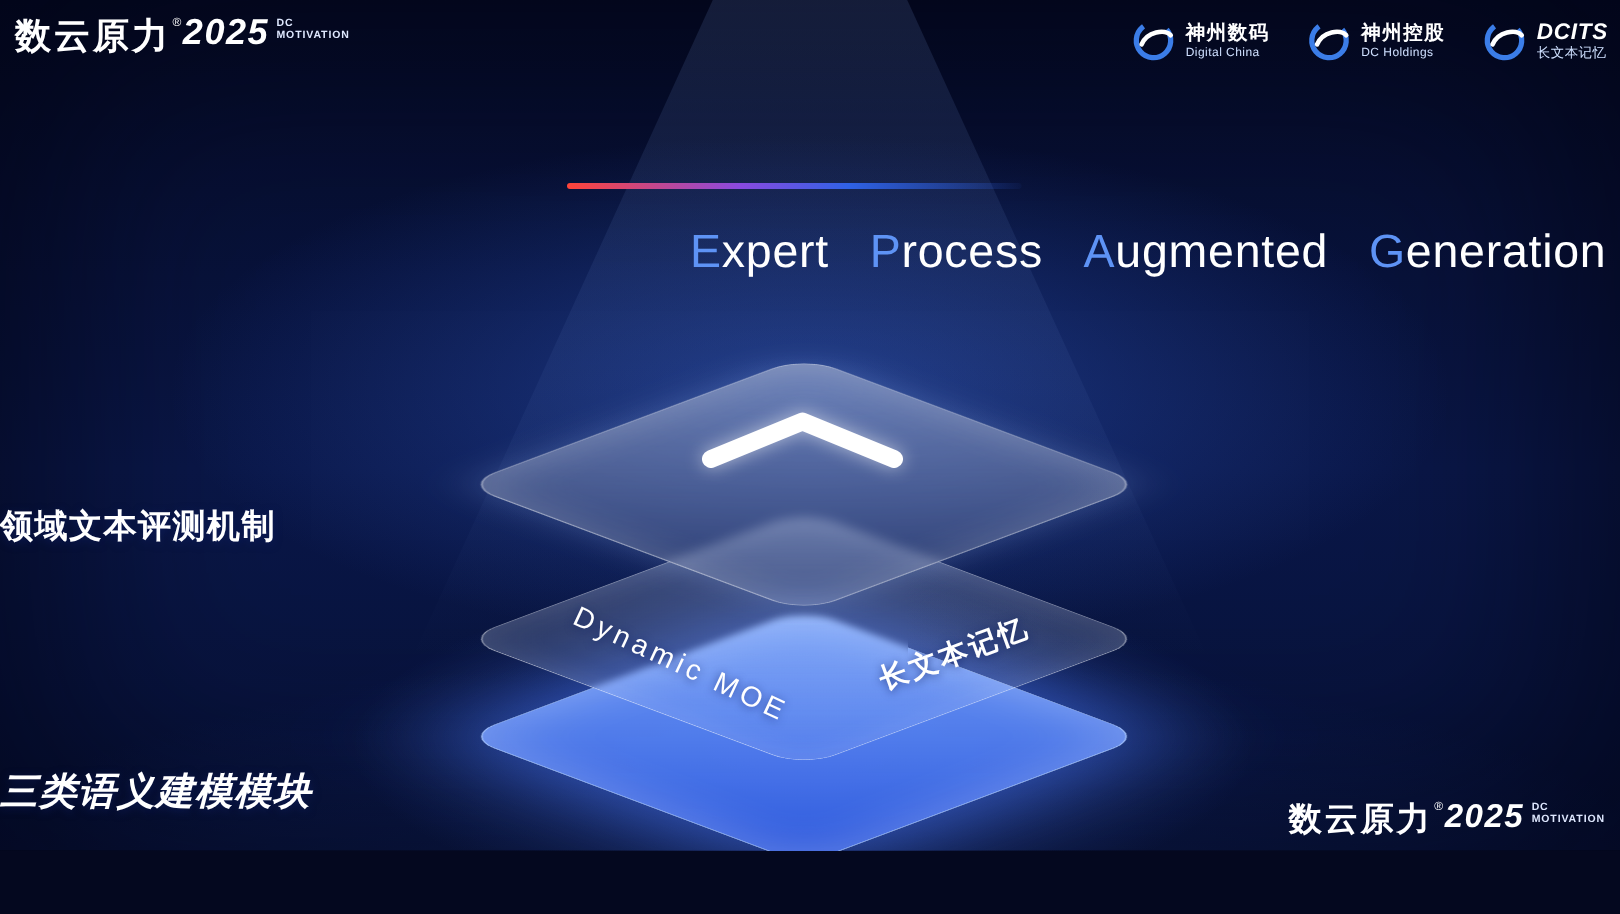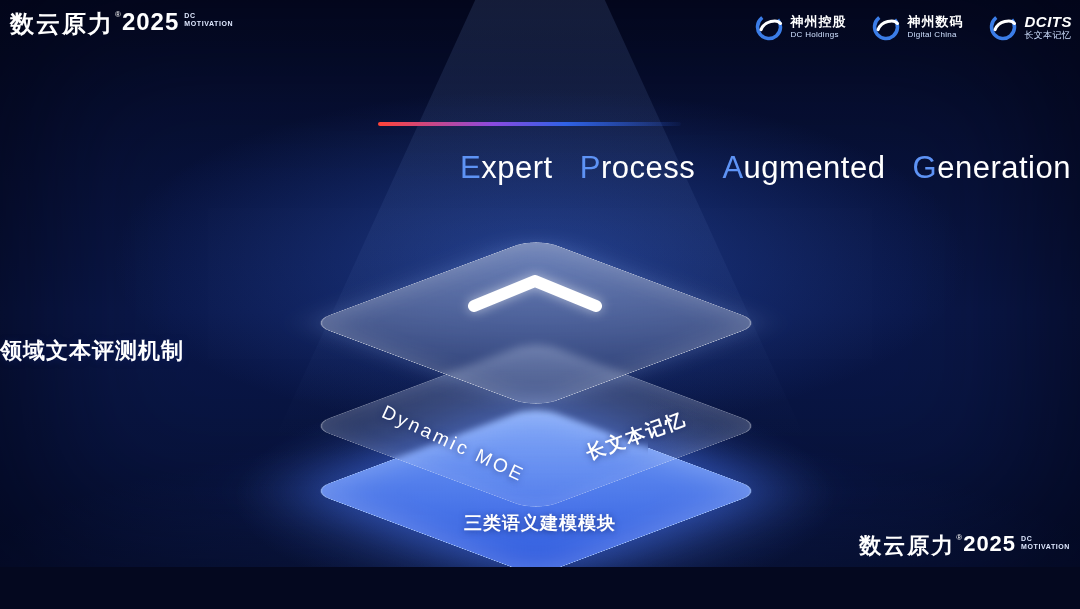--- a/index.html
+++ b/index.html
@@ -21,21 +21,21 @@
     background:linear-gradient(180deg,rgba(140,180,255,0.13),rgba(140,180,255,0) 78%);
     clip-path:polygon(44% 0,56% 0,80% 100%,20% 100%);
   }
 
   
   .brand{position:absolute;display:flex;align-items:flex-start;color:#fff;white-space:nowrap;}
   .brand-top{left:10px;top:8px;}
   .brand-bottom{right:10px;bottom:6px;}
   .brand-name{font-size:24px;font-weight:bold;letter-spacing:2px;}
   .brand-reg{font-size:8px;margin:2px 1px 0 1px;}
-  .brand-year{font-size:24px;font-weight:bold;letter-spacing:1px;}
+  .brand-year{font-size:24px;font-weight:bold;font-style:italic;letter-spacing:1px;}
   .brand-tag{margin-left:5px;margin-top:4px;font-size:7px;line-height:8px;font-weight:bold;letter-spacing:0.6px;color:#dfe8ff;}
   .brand-bottom .brand-name,.brand-bottom .brand-year{font-size:22px;}
 
   
   .live-label{position:absolute;left:8px;top:58px;font-size:20px;font-weight:bold;color:#ffffff;letter-spacing:1px;}
   .slide-title{position:absolute;left:50%;top:56px;transform:translateX(-50%);
     font-size:28px;font-weight:bold;color:#f6c63c;letter-spacing:1px;white-space:nowrap;}
   .divider{position:absolute;left:378px;top:122px;width:303px;height:4px;border-radius:2px;
     background:linear-gradient(90deg,#ff4438 0%,#8a4ae0 38%,#2f62e6 62%,rgba(47,98,230,0.05) 100%);}
 
@@ -78,21 +78,21 @@
   .chevron{position:absolute;left:460px;top:270px;z-index:4;
     filter:drop-shadow(0 0 6px rgba(255,255,255,0.55));}
 
   .layer-label{position:absolute;color:#fff;z-index:5;white-space:nowrap;
     text-shadow:0 1px 6px rgba(15,30,100,0.65);}
   .label-top{left:0;right:0;top:336px;text-align:left;font-size:22px;font-weight:bold;letter-spacing:1px;}
   .label-mid-left{left:383px;top:400px;font-size:19px;font-weight:500;letter-spacing:3px;
     transform:rotate(25deg);transform-origin:left center;}
   .label-mid-right{left:587px;top:441px;font-size:19px;font-weight:600;letter-spacing:2px;
     transform:rotate(-20deg);transform-origin:left center;}
-  .label-bottom{left:0;right:0;top:511px;text-align:center;font-size:18px;font-weight:bold;letter-spacing:1px;}
+  .label-bottom{left:0;right:0;top:511px;font-size:25px;font-weight:bold;letter-spacing:1px;font-style:italic;}
 </style>
 </head>
 <body>
 
 <div class="slide">
   <div class="beam"></div>
 
   <div class="brand brand-top">
     <span class="brand-name">数云原力</span>
     <span class="brand-reg">®</span>
@@ -106,34 +106,34 @@
 
   <div class="logos">
     <div class="logo">
       <span class="logo-icon">
         <svg viewBox="0 0 34 34" width="30" height="30">
           <circle cx="17" cy="17" r="13" fill="none" stroke="#3b7de8" stroke-width="4" stroke-dasharray="62 20" transform="rotate(-40 17 17)"></circle>
           <path d="M8 20 C12 10 26 8 30 13" fill="none" stroke="#ffffff" stroke-width="3.5" stroke-linecap="round"></path>
         </svg>
       </span>
       <span class="logo-text">
-        <span class="logo-cn">神州控股</span>
-        <span class="logo-en">DC Holdings</span>
+        <span class="logo-cn">神州数码</span>
+        <span class="logo-en">Digital China</span>
       </span>
     </div>
     <div class="logo">
       <span class="logo-icon">
         <svg viewBox="0 0 34 34" width="30" height="30">
           <circle cx="17" cy="17" r="13" fill="none" stroke="#3b7de8" stroke-width="4" stroke-dasharray="62 20" transform="rotate(-40 17 17)"></circle>
           <path d="M8 20 C12 10 26 8 30 13" fill="none" stroke="#ffffff" stroke-width="3.5" stroke-linecap="round"></path>
         </svg>
       </span>
       <span class="logo-text">
-        <span class="logo-cn">神州数码</span>
-        <span class="logo-en">Digital China</span>
+        <span class="logo-cn">神州控股</span>
+        <span class="logo-en">DC Holdings</span>
       </span>
     </div>
     <div class="logo logo-dcits">
       <span class="logo-icon">
         <svg viewBox="0 0 34 34" width="30" height="30">
           <circle cx="17" cy="17" r="13" fill="none" stroke="#3b7de8" stroke-width="4" stroke-dasharray="62 20" transform="rotate(-40 17 17)"></circle>
           <path d="M8 20 C12 10 26 8 30 13" fill="none" stroke="#ffffff" stroke-width="3.5" stroke-linecap="round"></path>
         </svg>
       </span>
       <span class="logo-text">

